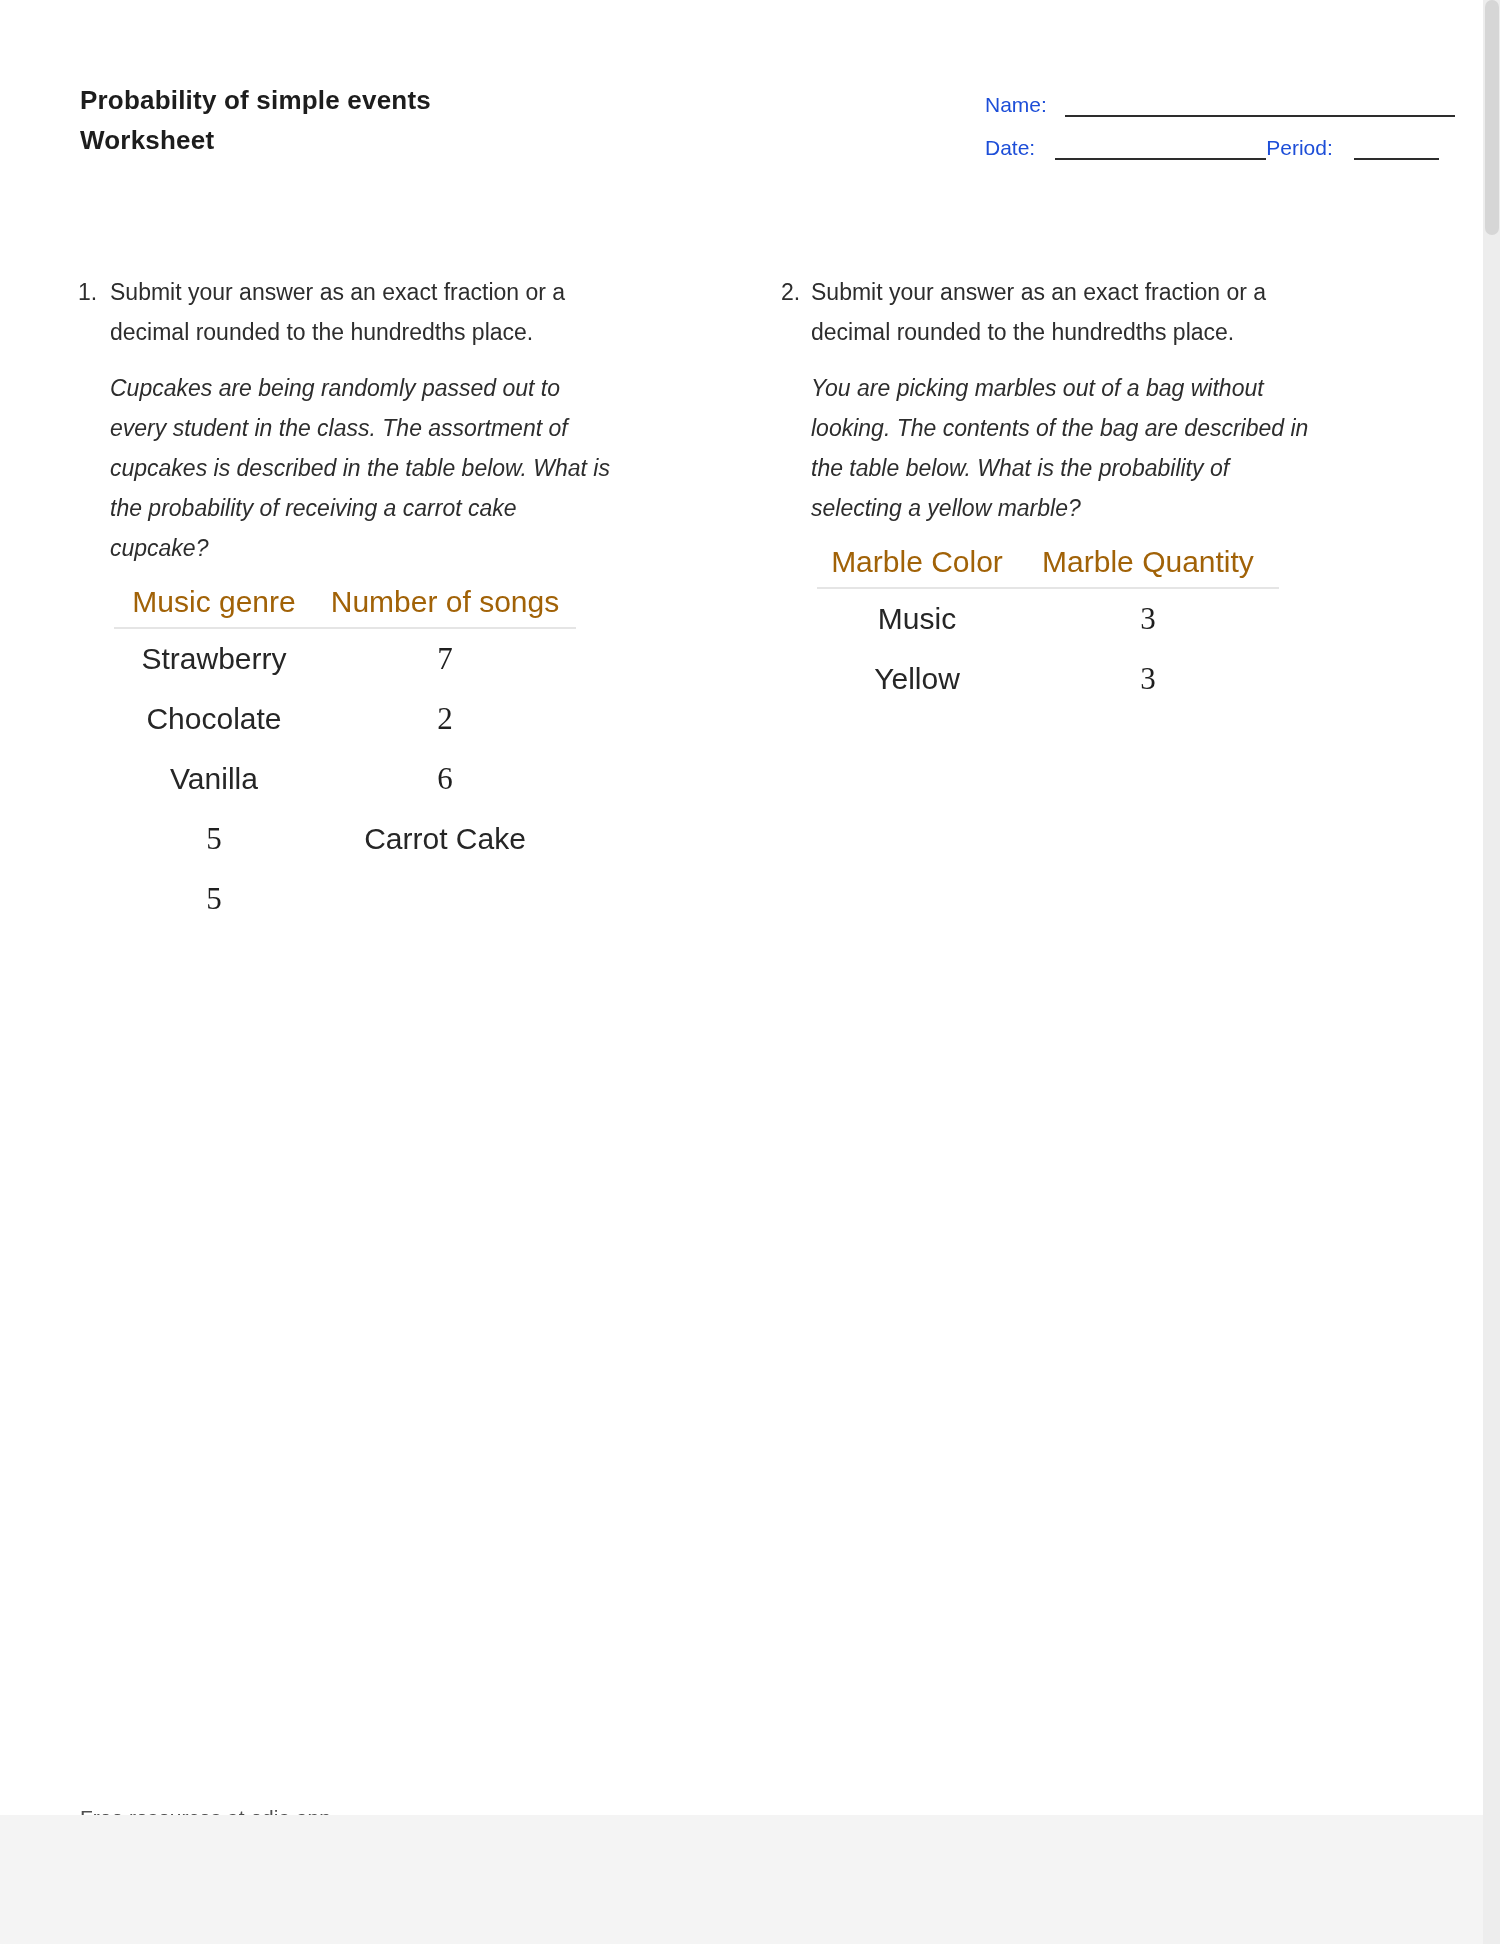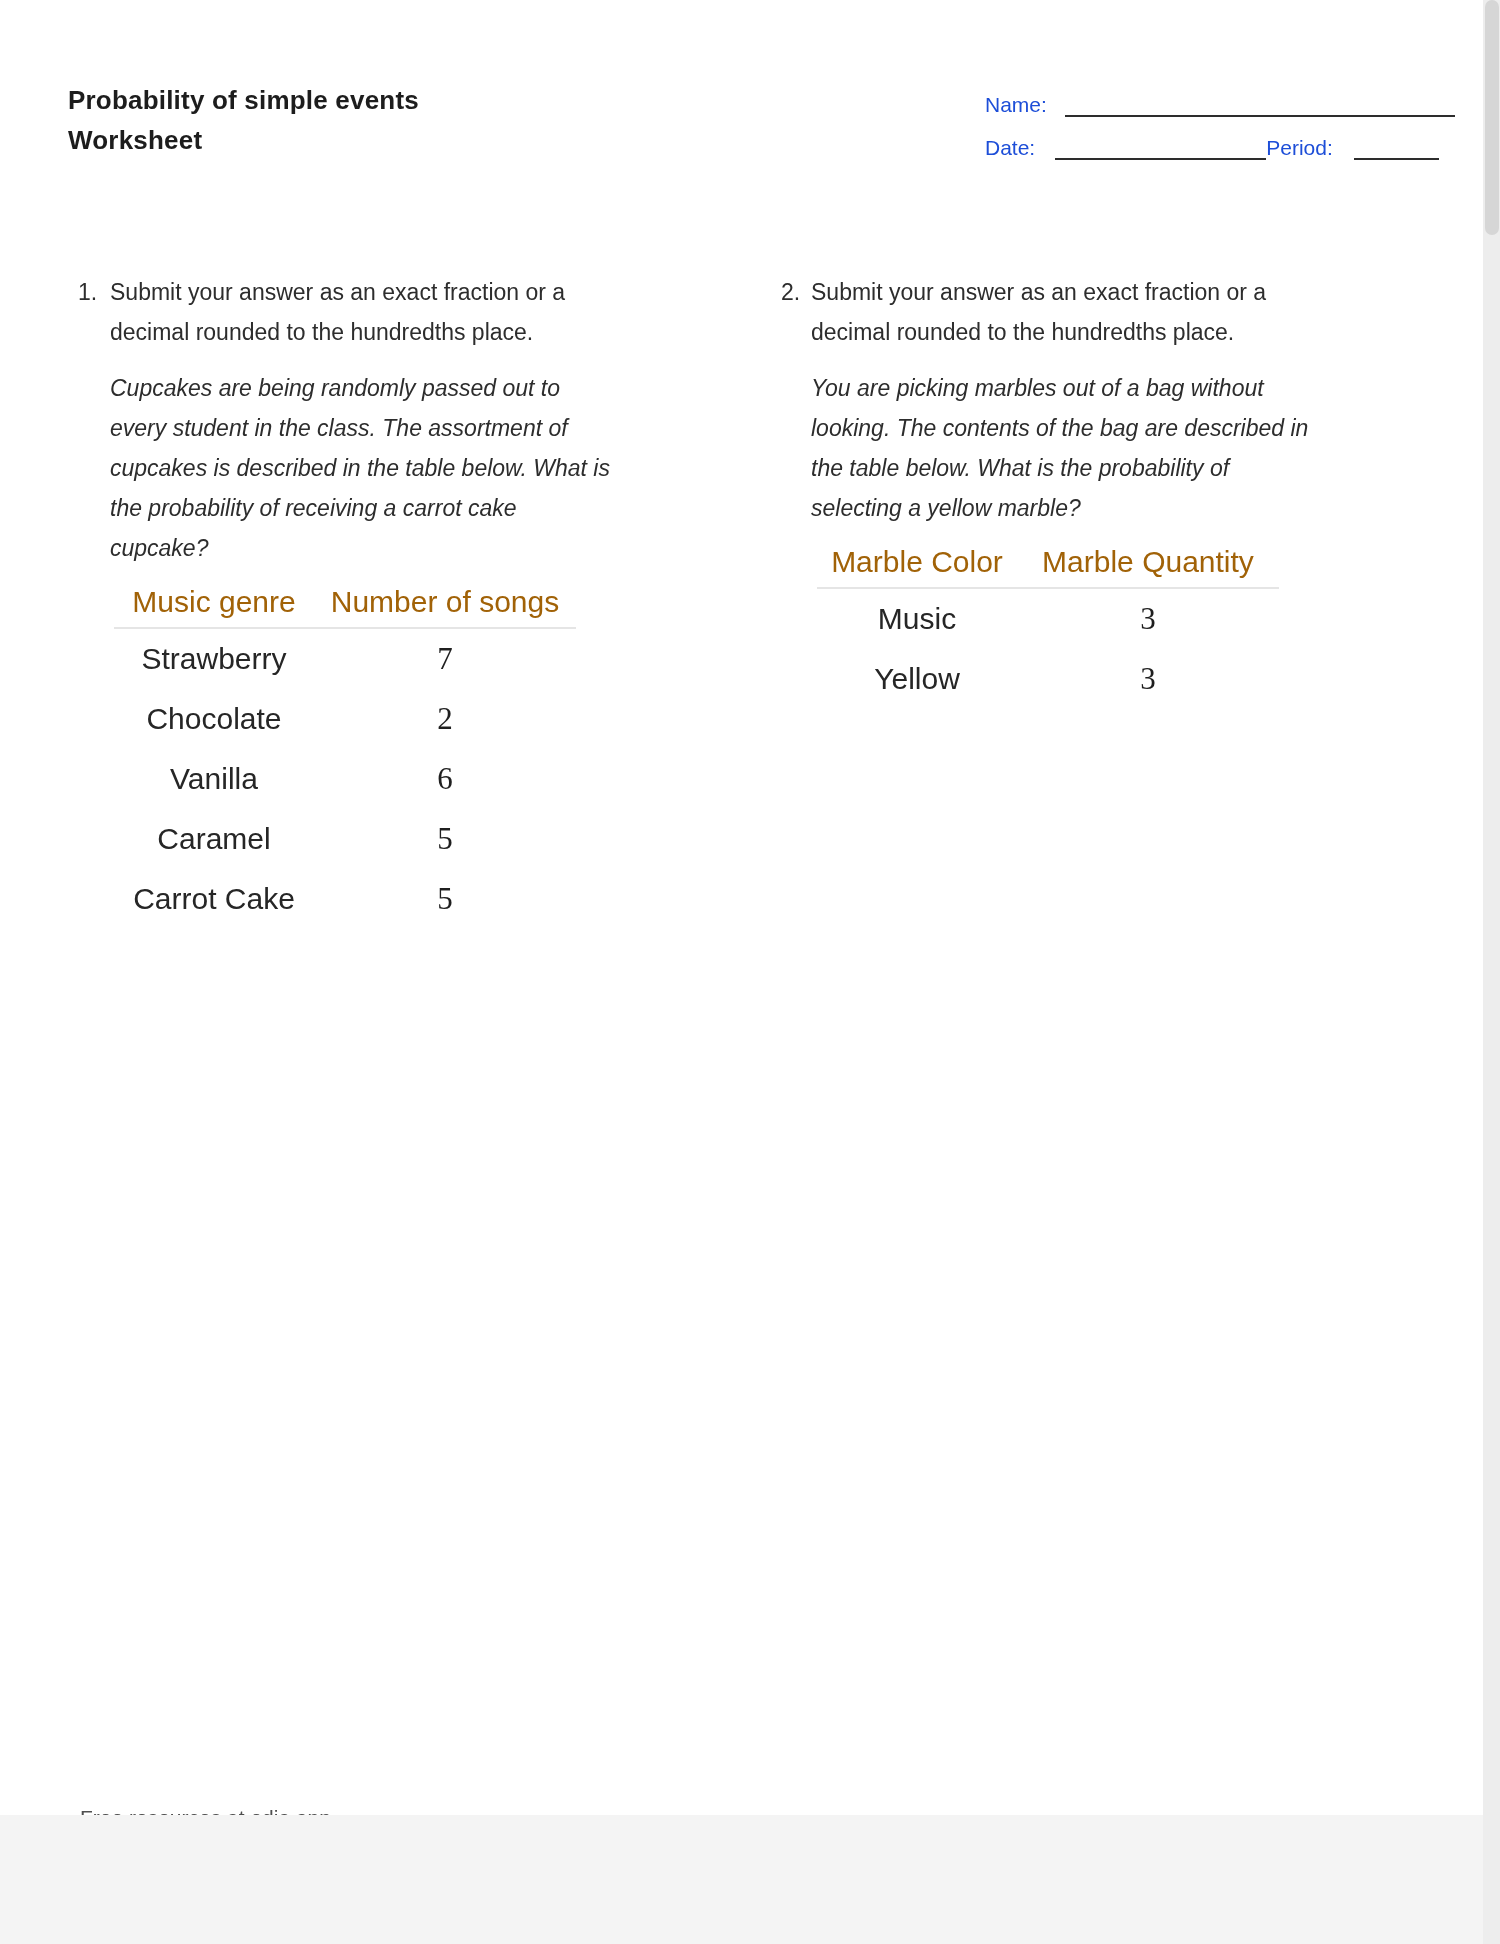--- a/index.html
+++ b/index.html
@@ -8,21 +8,21 @@
     background:#f4f4f4; overflow:hidden;
     font-family:"Liberation Sans", sans-serif;
     -webkit-font-smoothing:antialiased;
   }
   
   .page {
     position:absolute; left:0; top:0; width:1500px; height:1815px;
     background:#ffffff; overflow:hidden;
   }
   .doc-title {
-    position:absolute; left:68px; top:80px;
+    position:absolute; left:80px; top:80px;
     font-size:26px; font-weight:700; color:#1d1d1d; line-height:40px;
     letter-spacing:0.2px;
   }
   
   .id-block { position:absolute; left:985px; top:92px; font-size:21px; color:#1d4ed8; }
   .id-row { display:flex; align-items:flex-end; height:25px; }
   .id-row + .id-row { margin-top:18px; }
   .blank-line { display:inline-block; border-bottom:2px solid #2d2d2d; height:20px; }
   .name-line { width:390px; margin-left:18px; }
   .date-line { width:211px; margin-left:20px; }
@@ -106,21 +106,20 @@
 cupcake?</p>
         <div class="tbl">
           <div class="th">Music genre</div>
           <div class="th">Number of songs</div>
           <div class="td">Strawberry</div>
           <div class="td num">7</div>
           <div class="td">Chocolate</div>
           <div class="td num">2</div>
           <div class="td">Vanilla</div>
           <div class="td num">6</div>
-          <div class="td">Caramel</div>
           <div class="td num">5</div>
           <div class="td">Carrot Cake</div>
           <div class="td num">5</div>
         </div>
       </div>
     </div>
 
     <div class="question q2">
       <div class="qnum">2.</div>
       <div class="qbody">

